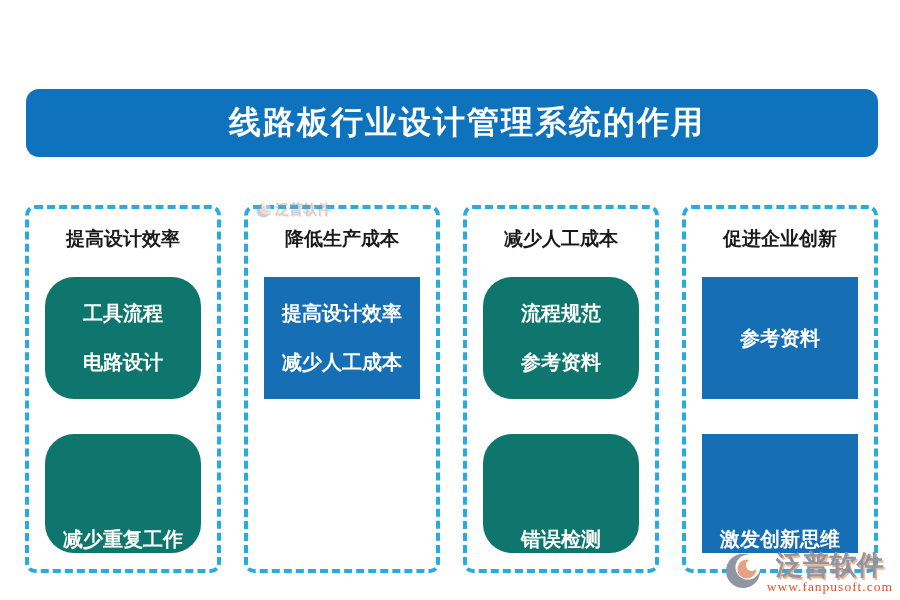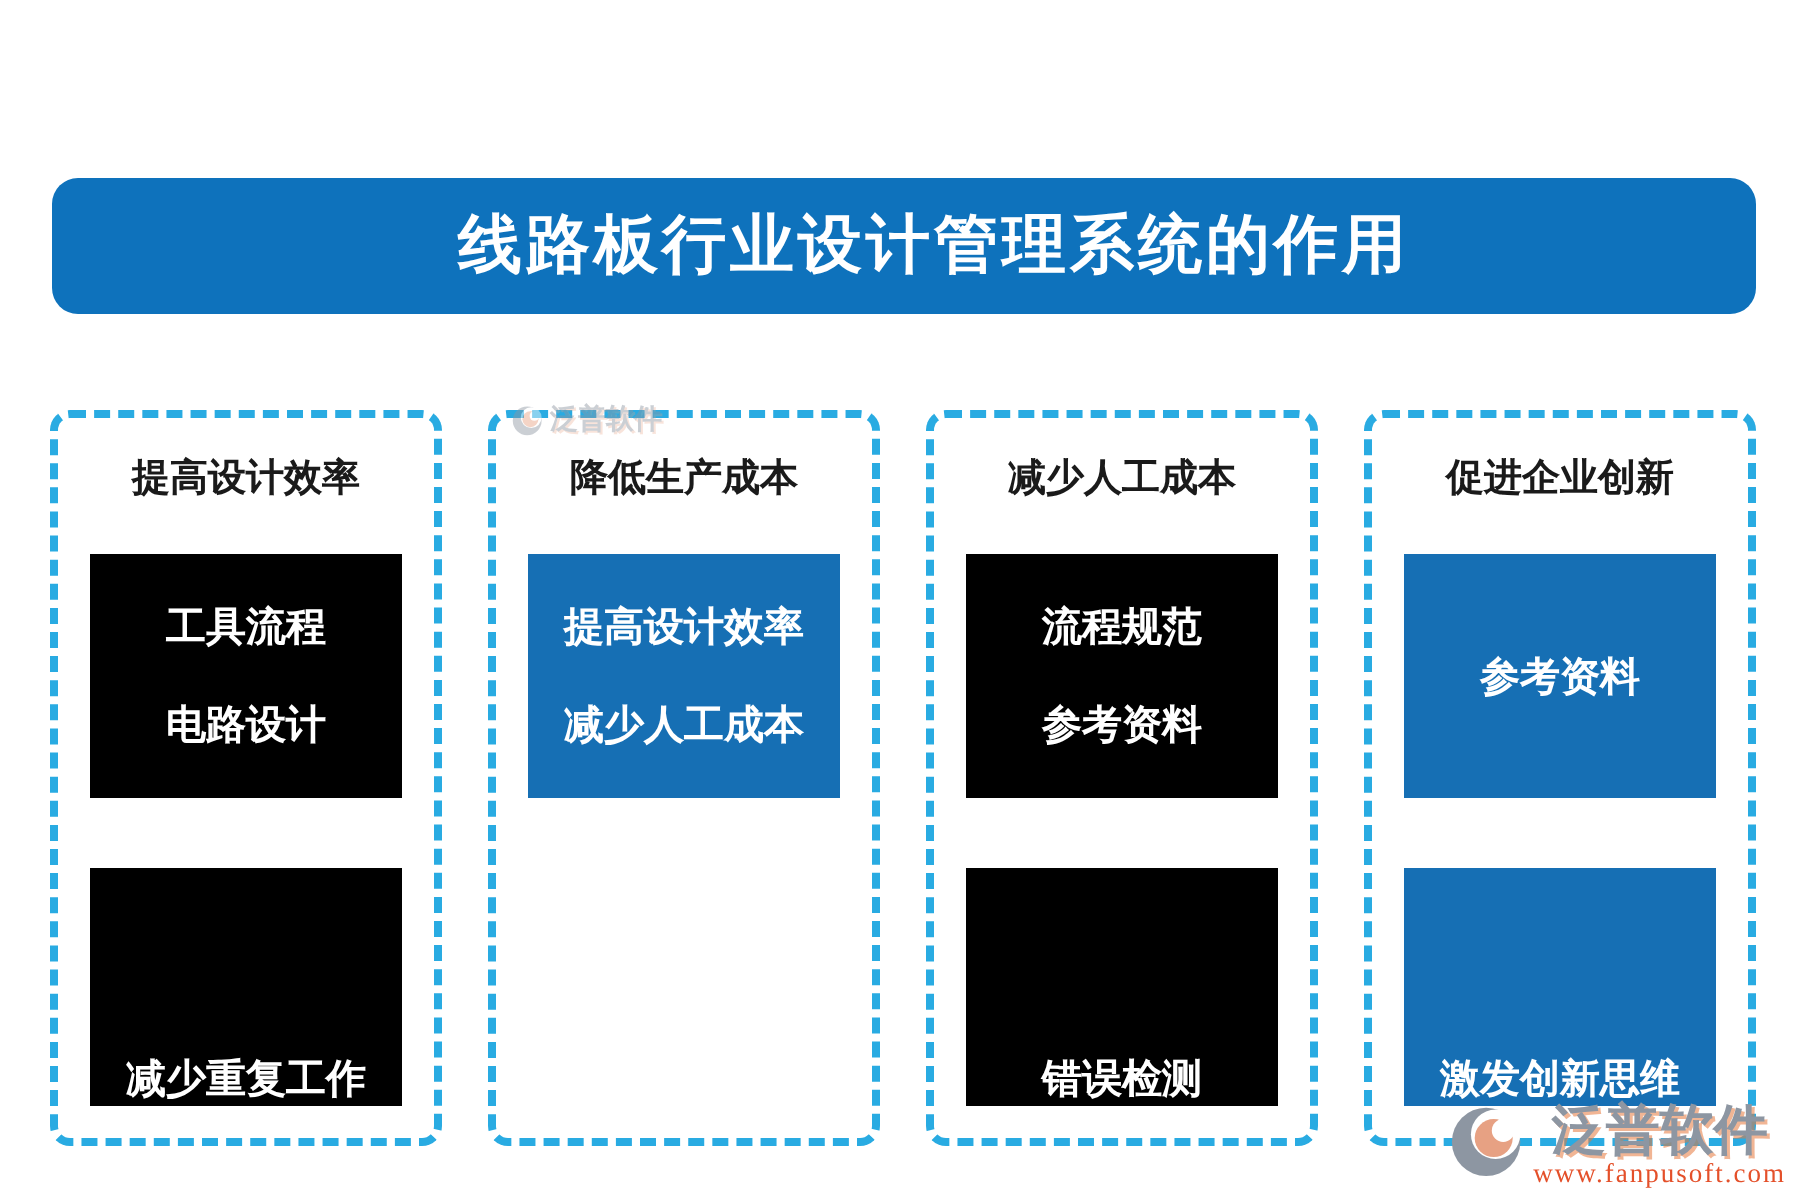--- a/index.html
+++ b/index.html
@@ -62,21 +62,21 @@
   .box-top {
     margin-top: 25px;
     height: 122px;
     display: flex; flex-direction: column; justify-content: space-evenly;
   }
   .box-bottom {
     margin-top: 35px;
     height: 119px;
     display: flex; align-items: flex-end; justify-content: center;
   }
-  .light .box { background: #000000; }
+  .light .box { background: #0f766e; border-radius: 29px; }
   .dark  .box { background: #166FB4; }
   .box-line { white-space: nowrap; }
 
   
   .watermark-small {
     position: absolute;
     left: 256px; top: 201px;
     display: flex; align-items: center; gap: 3px;
     opacity: 0.45;
     z-index: 3;

